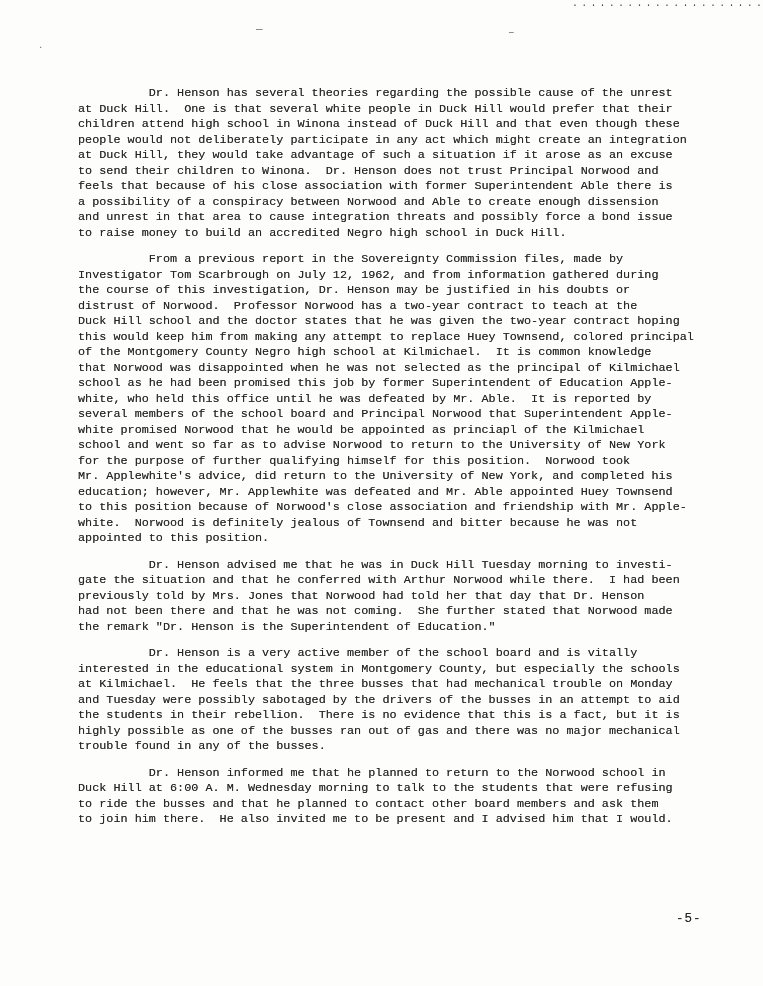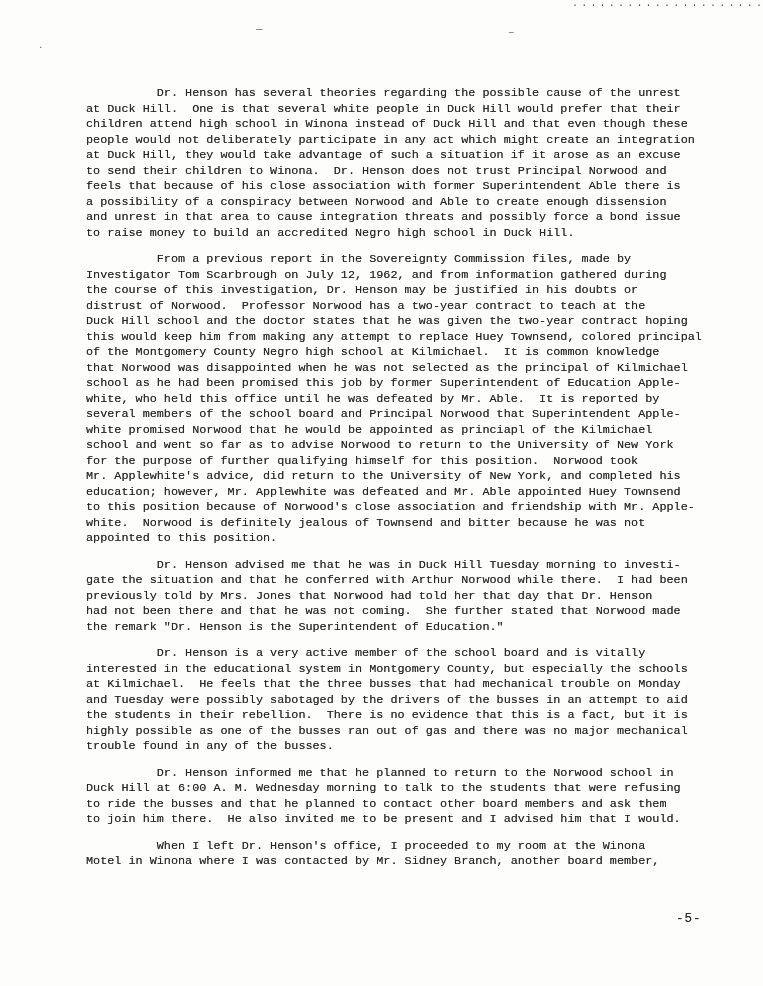--- a/index.html
+++ b/index.html
@@ -16,21 +16,21 @@
     font-family: "Liberation Mono", "DejaVu Sans Mono", monospace;
     color: #262626;
   }
   .text-block {
     position: absolute;
     top: 86px;
     left: 78px;
     width: 650px;
   }
   .para {
-    margin: 0 0 11px 8px;
+    margin: 0 0 11px 0;
     font-size: 11.8px;
     line-height: 15.5px;
     white-space: pre;
     letter-spacing: 0px;
     text-shadow: 0 0 0.45px rgba(20,20,20,0.55);
   }
   .page-number {
     position: absolute;
     top: 912px;
     left: 676px;
@@ -117,19 +117,17 @@
 and Tuesday were possibly sabotaged by the drivers of the busses in an attempt to aid
 the students in their rebellion.  There is no evidence that this is a fact, but it is
 highly possible as one of the busses ran out of gas and there was no major mechanical
 trouble found in any of the busses.</p>
 
     <p class="para">          Dr. Henson informed me that he planned to return to the Norwood school in
 Duck Hill at 6:00 A. M. Wednesday morning to talk to the students that were refusing
 to ride the busses and that he planned to contact other board members and ask them
 to join him there.  He also invited me to be present and I advised him that I would.</p>
 
-    <p class="para">          When I left Dr. Henson's office, I proceeded to my room at the Winona
-Motel in Winona where I was contacted by Mr. Sidney Branch, another board member,</p>
   </main>
 
   <div class="page-number">-5-</div>
 
 </div>
 
 </body></html>

